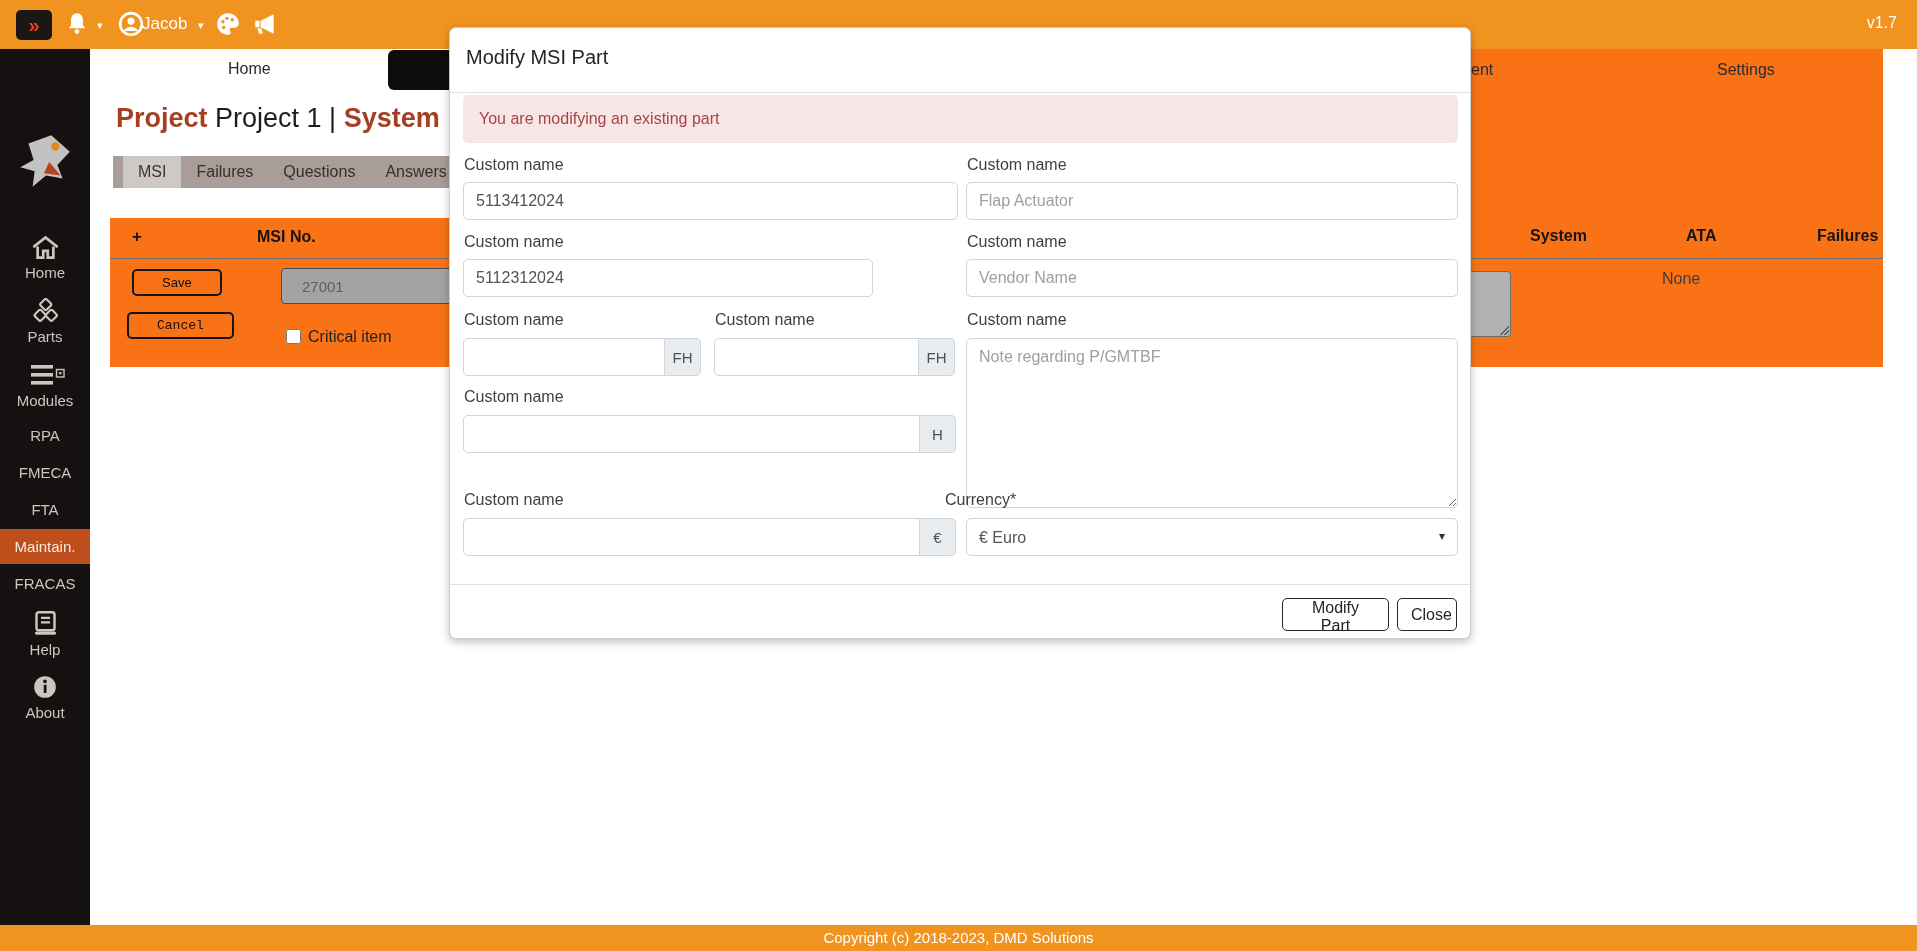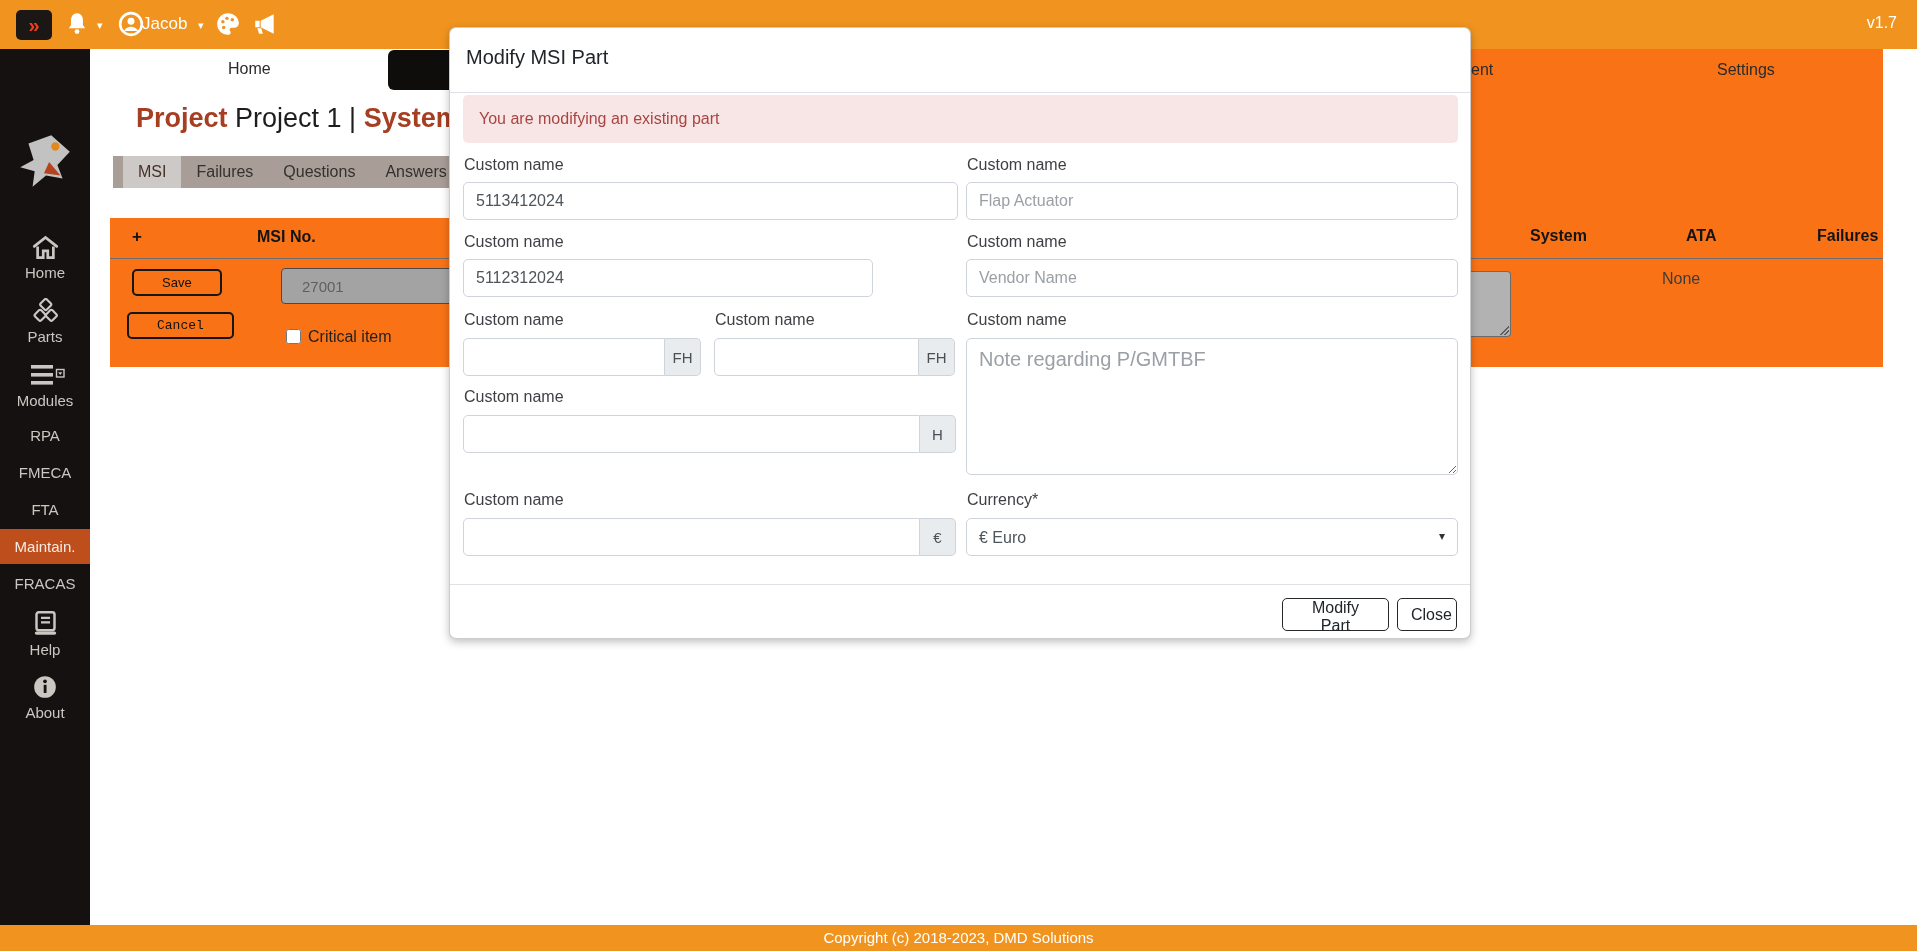--- a/index.html
+++ b/index.html
@@ -17,21 +17,21 @@
 
   
   .sidebar { position:absolute; left:0; top:49px; width:90px; height:876px; background:#151110; z-index:3; }
   .sb-item { position:absolute; left:0; width:90px; text-align:center; color:#CCC6C2; font-size:15px; cursor:pointer; }
   .sb-icon { display:block; margin:0 auto 4px auto; }
   .sb-active { background:#BF4E1D; color:#F6ECE6; padding:9px 0; }
 
   
   .nav-home { position:absolute; left:228px; top:60px; font-size:16px; color:#2B2B2B; z-index:1; cursor:pointer; }
   .nav-pill { position:absolute; left:388px; top:50px; width:90px; height:40px; background:#0E0D0C; border-radius:6px; z-index:1; }
-  .heading { position:absolute; left:116px; top:103px; font-size:27px; color:#1D1D1D; z-index:1; white-space:nowrap;margin-left:20px; }
+  .heading { position:absolute; left:116px; top:103px; font-size:27px; color:#1D1D1D; z-index:1; white-space:nowrap; }
   .heading b { color:#A63E22; }
   .tabstrip { position:absolute; left:113px; top:156px; height:32px; width:340px; background:#A89E97; display:flex; align-items:stretch; z-index:1; padding-left:10px; }
   .tab { padding:0 15px; font-size:16px; color:#33302D; display:flex; align-items:center; cursor:pointer; }
   .tab.active { background:#CDC9C6; color:#46302A; }
 
   
   .band { position:absolute; background:#f97316; z-index:2; }
   .band-left { left:110px; top:218px; width:339px; height:149px; }
   .band-right { left:1470px; top:49px; width:413px; height:318px; }
   .bd-divider { position:absolute; left:0; width:100%; height:1px; background:#6E6E6E; }
@@ -47,21 +47,21 @@
   
   .modal { position:absolute; left:449px; top:27px; width:1022px; height:612px; background:#fff; border:1px solid rgba(0,0,0,.2); border-radius:7px; z-index:10; box-shadow:0 3px 9px rgba(0,0,0,.25); }
   .modal-title { position:absolute; left:16px; top:18px; font-size:20px; color:#212529; }
   .modal-hdiv { position:absolute; left:0; top:64px; width:100%; height:1px; background:#DEE2E6; }
   .alert { position:absolute; left:13px; top:67px; width:995px; height:48px; background:#F8E6E6; border-radius:5px; color:#A94442; font-size:16px; line-height:48px; padding-left:16px; }
   .flabel { position:absolute; font-size:16px; color:#3F4045; }
   .finput { position:absolute; height:38px; border:1px solid #CED4DA; border-radius:5px; font-size:16px; color:#4E555B; padding:0 12px; font-family:"Liberation Sans",sans-serif; background:#fff; }
   .finput::placeholder, .ftext::placeholder { color:#9AA0A5; opacity:1; }
   .grp-input { border-radius:5px 0 0 5px; }
   .addon { position:absolute; height:38px; width:36px; background:#E9ECEF; border:1px solid #CED4DA; border-left:none; border-radius:0 5px 5px 0; color:#495057; font-size:15px; display:flex; align-items:center; justify-content:center; }
-  .ftext { position:absolute; left:516px; top:310px; width:492px; height:137px; border:1px solid #CED4DA; border-radius:5px; font-size:20px; color:#6d28d9; padding:9px 12px; font-family:"Liberation Sans",sans-serif; resize:both; }
+  .ftext { position:absolute; left:516px; top:310px; width:492px; height:170px; border:1px solid #CED4DA; border-radius:5px; font-size:16px; color:#6d28d9; padding:9px 12px; font-family:"Liberation Sans",sans-serif; resize:both; }
   .selwrap { position:absolute; left:516px; top:490px; width:492px; height:38px; }
   .selwrap select { width:100%; height:38px; border:1px solid #CED4DA; border-radius:5px; font-size:16px; color:#4E555B; padding:0 12px; appearance:none; -webkit-appearance:none; background:#fff; font-family:"Liberation Sans",sans-serif; }
   .sel-caret { position:absolute; right:13px; top:11px; font-size:12px; color:#333; pointer-events:none; }
   .modal-fdiv { position:absolute; left:0; top:556px; width:100%; height:1px; background:#DEE2E6; }
   .mbtn { position:absolute; top:570px; height:33px; background:#fff; border:1px solid #25282B; border-radius:5px; color:#212529; font-size:16px; padding:0 13px; cursor:pointer; font-family:"Liberation Sans",sans-serif; }
 
   
   .footer { position:absolute; left:0; top:925px; width:1917px; height:26px; background:#F0941F; color:#fff; font-size:15px; text-align:center; line-height:25px; z-index:4; }
 </style>
 </head>
@@ -232,21 +232,21 @@
     <textarea class="ftext" placeholder="Note regarding P/GMTBF" style=""></textarea>
 
     <div class="flabel" style="left:14px; top:360px;">Custom name</div>
     <input class="finput grp-input" style="left: 13px; top: 387px; width: 457px;">
     <div class="addon" style="left:470px; top:387px;">H</div>
 
     <div class="flabel" style="left:14px; top:463px;">Custom name</div>
     <input class="finput grp-input" style="left: 13px; top: 490px; width: 457px;">
     <div class="addon" style="left:470px; top:490px;">€</div>
 
-    <div class="flabel" style="left:517px; top:463px;">Currency*</div>
+    <div class="flabel" style="left:495px; top:463px;">Currency*</div>
     <div class="selwrap">
       <select>
         <option>€ Euro</option>
       </select>
       <span class="sel-caret">▾</span>
     </div>
 
     <div class="modal-fdiv"></div>
     <button class="mbtn" style="left:832px; width:107px;">Modify Part</button>
     <button class="mbtn" style="left:947px; width:60px;">Close</button>

